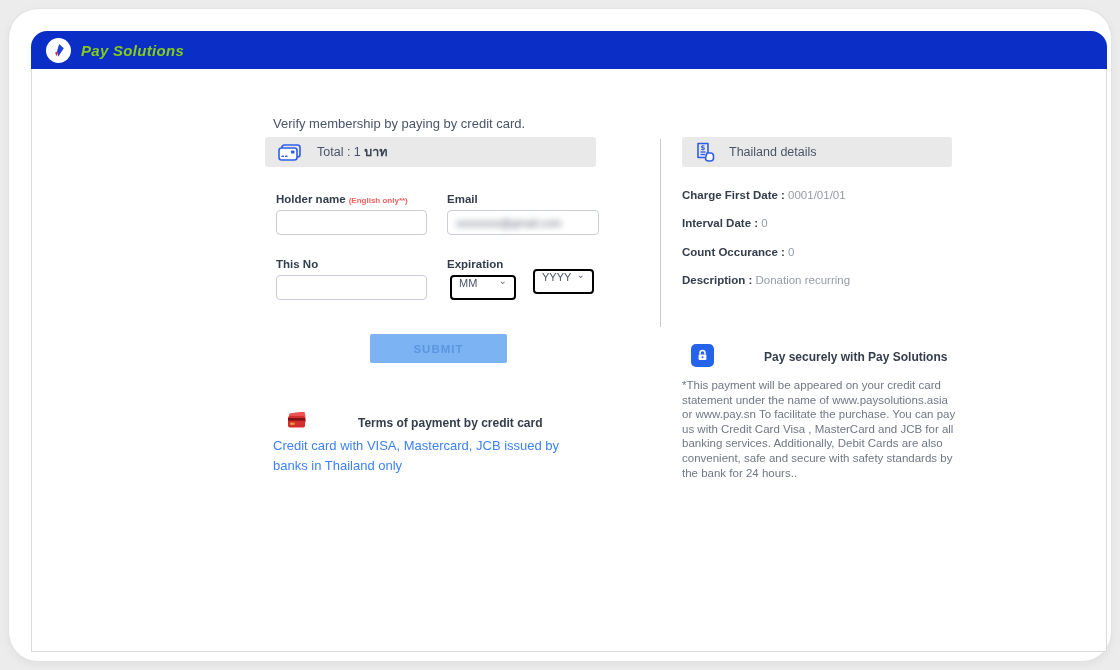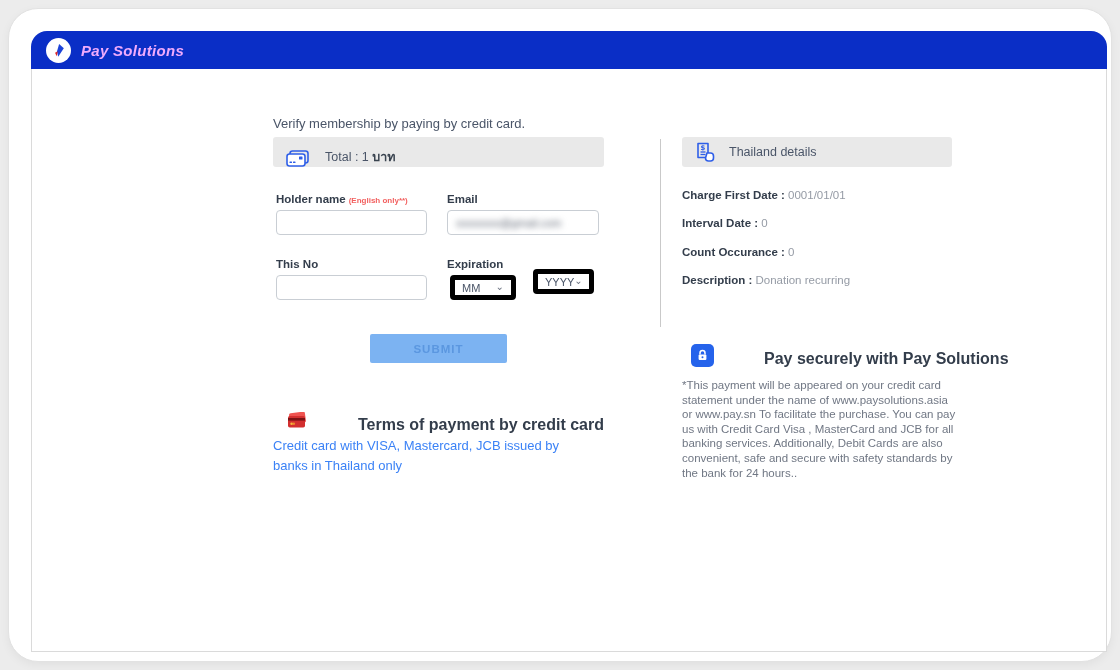--- a/index.html
+++ b/index.html
@@ -23,67 +23,67 @@
     height:38px; background:#0a2ec6;
     border-radius:16px 16px 0 0;
     display:flex; align-items:center; padding-left:15px; gap:10px;
   }
   .logo-circle {
     width:25px; height:25px; background:#fff; border-radius:50%;
     display:flex; align-items:center; justify-content:center;
     flex-shrink:0;
   }
   .brand {
-    color:#f0abfc; font-size:15px; font-weight:bold; font-style:italic;
+    color:#84cc16; font-size:15px; font-weight:bold; font-style:italic;
     letter-spacing:0.3px;
     text-align:center;
   }
   .content {
     position:relative; height:583px; background:#fff;
     border:1px solid #dadada; border-top:none;
   }
   .intro { position:absolute; left:241px; top:47px; font-size:13px; color:#4a5568; }
 
   .gray-bar {
     position:absolute; height:30px; background:#e9e9e9; border-radius:3px;
     display:flex; align-items:center; padding-left:13px;
   }
-  .total-bar { left:241px; top:68px; width:331px;align-items:flex-end; }
+  .total-bar { left:233px; top:68px; width:331px; }
   .pd-bar    { left:650px; top:68px; width:270px; }
   .bar-text  { font-size:12.5px; color:#4a5568; margin-left:16px; }
   .bar-text b { color:#39434f; }
 
   .field-label { position:absolute; font-size:11.5px; font-weight:bold; color:#333d4b; }
   .red-note { font-size:8px; color:#f2605f; font-weight:bold; margin-left:3px; }
 
   .text-input {
     position:absolute; height:25px; background:#fff;
     border:1px solid #c9ced4; border-radius:4px;
     font-size:11px; color:#4a5568; padding:0 8px;
     display:flex; align-items:center; overflow:hidden;
   }
   .blurred { filter:blur(3px); white-space:nowrap; color:#5a6270; }
 
   .select-box {
     position:absolute; height:25px; background:#fff;
-    border:5px solid #000000; border-radius:4px;
+    border:2px solid #000000; border-radius:4px;
     font-size:11px; color:#4a5568; padding:0 7px;
-    display:flex; align-items:center; justify-content:space-between;
+    display:flex; align-items:flex-start; justify-content:space-between;
     cursor:pointer;
   }
   .chev { color:#6b7280; font-size:10px; line-height:1; transform:translateY(-1px); }
 
   .submit-btn {
     position:absolute; left:338px; top:265px; width:137px; height:29px;
     background:#7cb3f2; border:none; border-radius:2px;
     color:#5b97e0; font-size:11.5px; font-weight:bold; letter-spacing:1px;
     cursor:pointer;
   }
 
-  .section-title { position:absolute; font-size:16px; font-weight:bold; color:#333d4b;padding-left:42px; }
+  .section-title { position:absolute; font-size:12px; font-weight:bold; color:#333d4b;padding-left:42px; }
   .terms-body {
     position:absolute; left:241px; top:367px; width:305px;
     font-size:13px; color:#3b82f6; line-height:1.55;
   }
 
   .v-divider { position:absolute; left:628px; top:70px; width:1px; height:188px; background:#c9c9c9; }
 
   .detail-row { position:absolute; left:650px; font-size:11.5px; }
   .detail-row b { color:#333d4b; }
   .detail-row span { color:#959ba5; }

